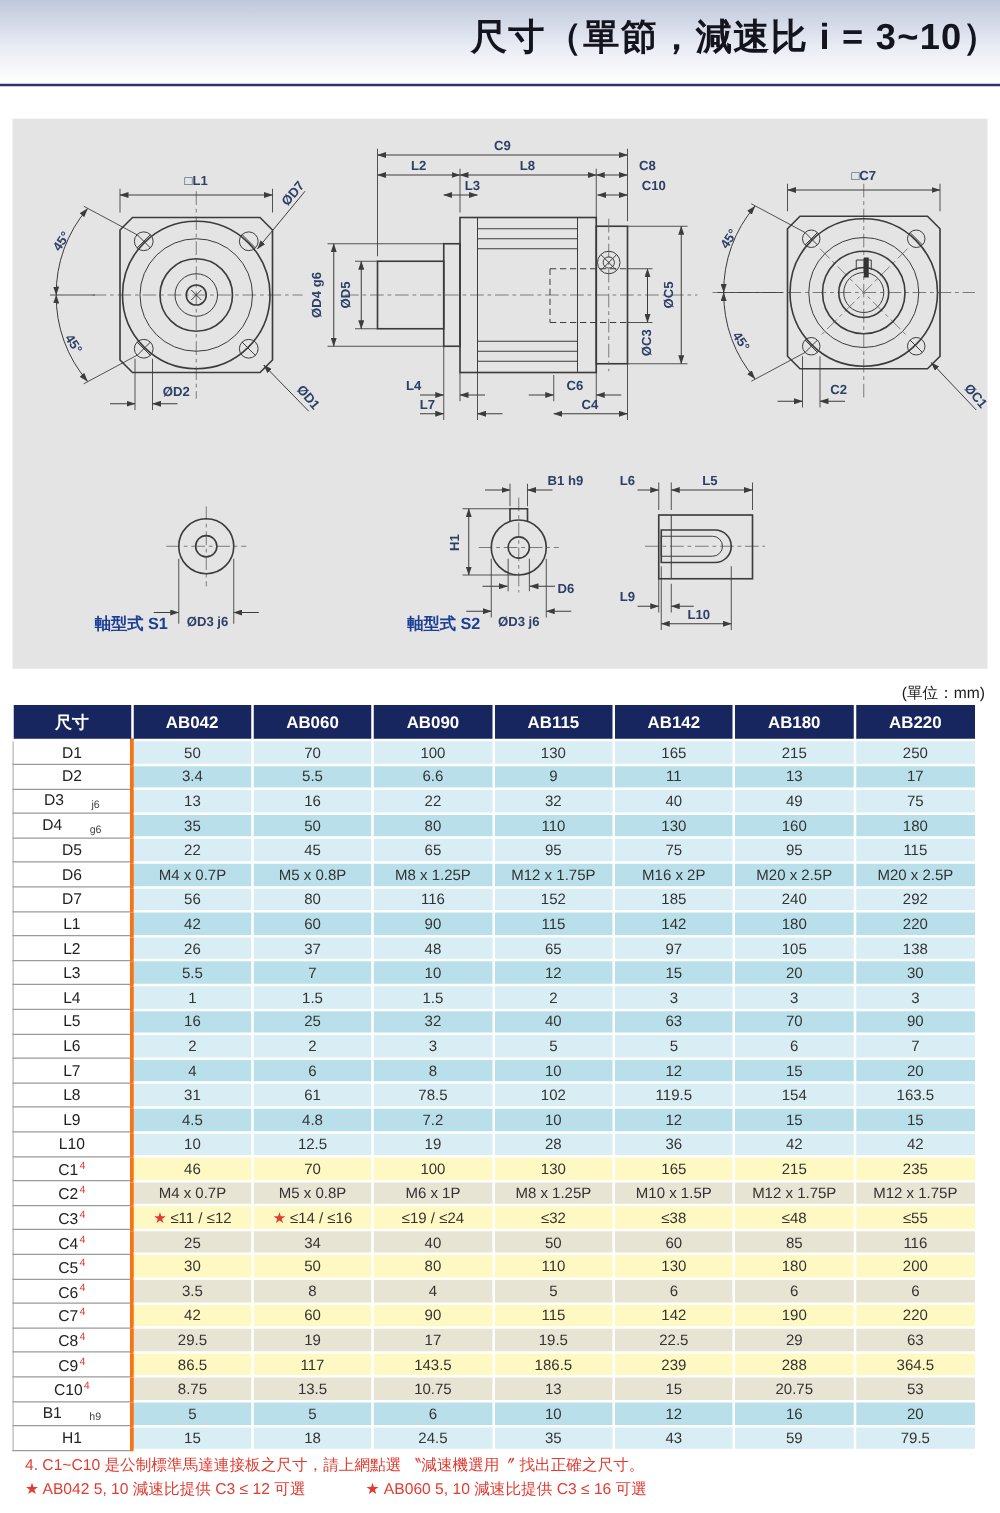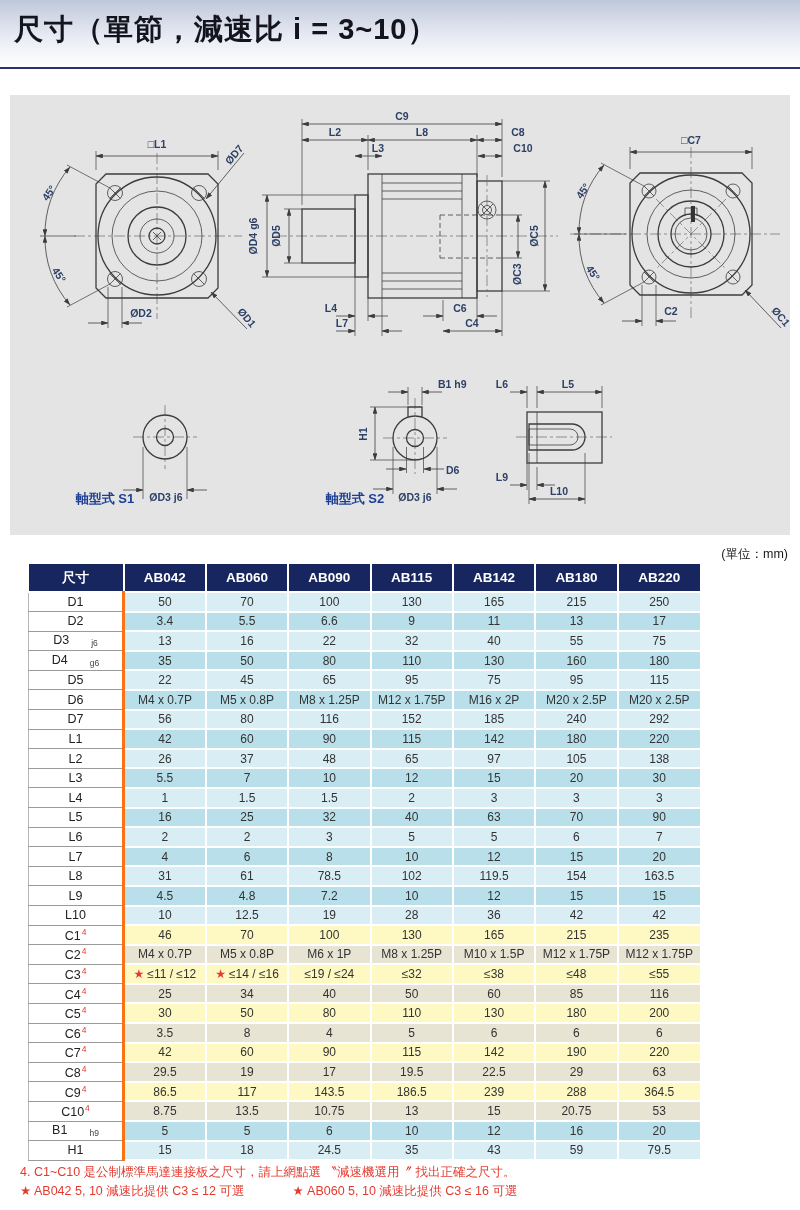--- a/index.html
+++ b/index.html
@@ -1,33 +1,33 @@
 <!DOCTYPE html>
 <html><head>
 <meta charset="utf-8">
 <style>
   html,body{margin:0;padding:0;}
   body{width:800px;height:1210px;background:#fff;font-family:"Liberation Sans",sans-serif;position:relative;}
   .titlebar{height:67px;background:linear-gradient(180deg,#bfc8db 0%,#e8ebf3 55%,#ffffff 100%);}
-  .titlebar h1{margin:0;padding:10px 0 0 14px;font-size:29px;font-weight:bold;color:#14141e;letter-spacing:1px;}
+  .titlebar h1{margin:0;padding:10px 0 0 14px;font-size:29px;font-weight:bold;color:#14141e;letter-spacing:1px;text-align:right;}
   .rule{position:absolute;left:0;top:67px;width:800px;height:2px;background:#2b3274;}
   .panel{position:absolute;left:10px;top:95px;width:780px;height:440px;background:#e4e4e4;}
   .panel svg{display:block;}
   
   .ol{fill:none;stroke:#3c3c3c;stroke-width:1.3px;}
   .tn{fill:none;stroke:#3c3c3c;stroke-width:0.8px;}
   .cl{fill:none;stroke:#6c6c6c;stroke-width:0.7px;stroke-dasharray:11 3 3 3;}
   .dim{fill:none;stroke:#3c3c3c;stroke-width:0.8px;}
   .ext{fill:none;stroke:#3c3c3c;stroke-width:0.7px;}
   .dsh{fill:none;stroke:#3c3c3c;stroke-width:0.8px;stroke-dasharray:5 3;}
   text.dl{font-size:10.5px;font-weight:bold;fill:#2d4066;font-family:"Liberation Sans",sans-serif;}
   text.st{font-size:13px;font-weight:bold;fill:#1c3f94;font-family:"Liberation Sans",sans-serif;}
   
   .unit{position:absolute;top:546px;right:12px;font-size:12.5px;color:#1a1a1a;}
-  table{position:absolute;left:28px;top:564px;width:672px;border-collapse:collapse;table-layout:fixed;}
+  table{position:absolute;left:10px;top:564px;width:770px;border-collapse:collapse;table-layout:fixed;}
   thead th{background:#17265e;color:#fff;font-size:13.5px;font-weight:bold;height:25px;border-right:2px solid #fff;border-bottom:2px solid #fff;}
   thead th:last-child{border-right:none;}
   th.rl{background:#fff;font-size:12.5px;font-weight:400;color:#222;text-align:center;border-bottom:1px solid #9a9a9a;border-left:1px solid #b8b8b8;border-right:3px solid #f97316;height:17.6px;padding:0;}
   td{font-size:12px;color:#333;text-align:center;border-right:2px solid #fff;border-bottom:2px solid #fff;height:17.6px;padding:0;}
   td:last-child{border-right:none;}
   .b.lt{background:#d9edf4;} .b.dk{background:#b9e0ea;}
   .c.lt{background:#e8e4d3;} .c.dk{background:#fef9c3;}
   .sb{font-size:8.5px;vertical-align:-2px;margin-left:2px;color:#444;padding-left:20px;}
   .sp{font-size:8.5px;vertical-align:5px;margin-left:1px;color:#e23b2e;}
   .star{color:#e23b2e;margin-right:3px;}
@@ -329,21 +329,21 @@
         <td class="b dk">13</td>
         <td class="b dk">17</td>
       </tr>
       <tr>
         <th class="rl">D3<span class="sb">j6</span></th>
         <td class="b lt">13</td>
         <td class="b lt">16</td>
         <td class="b lt">22</td>
         <td class="b lt">32</td>
         <td class="b lt">40</td>
-        <td class="b lt">55</td>
+        <td class="b lt">49</td>
         <td class="b lt">75</td>
       </tr>
       <tr>
         <th class="rl">D4<span class="sb">g6</span></th>
         <td class="b dk">35</td>
         <td class="b dk">50</td>
         <td class="b dk">80</td>
         <td class="b dk">110</td>
         <td class="b dk">130</td>
         <td class="b dk">160</td>

